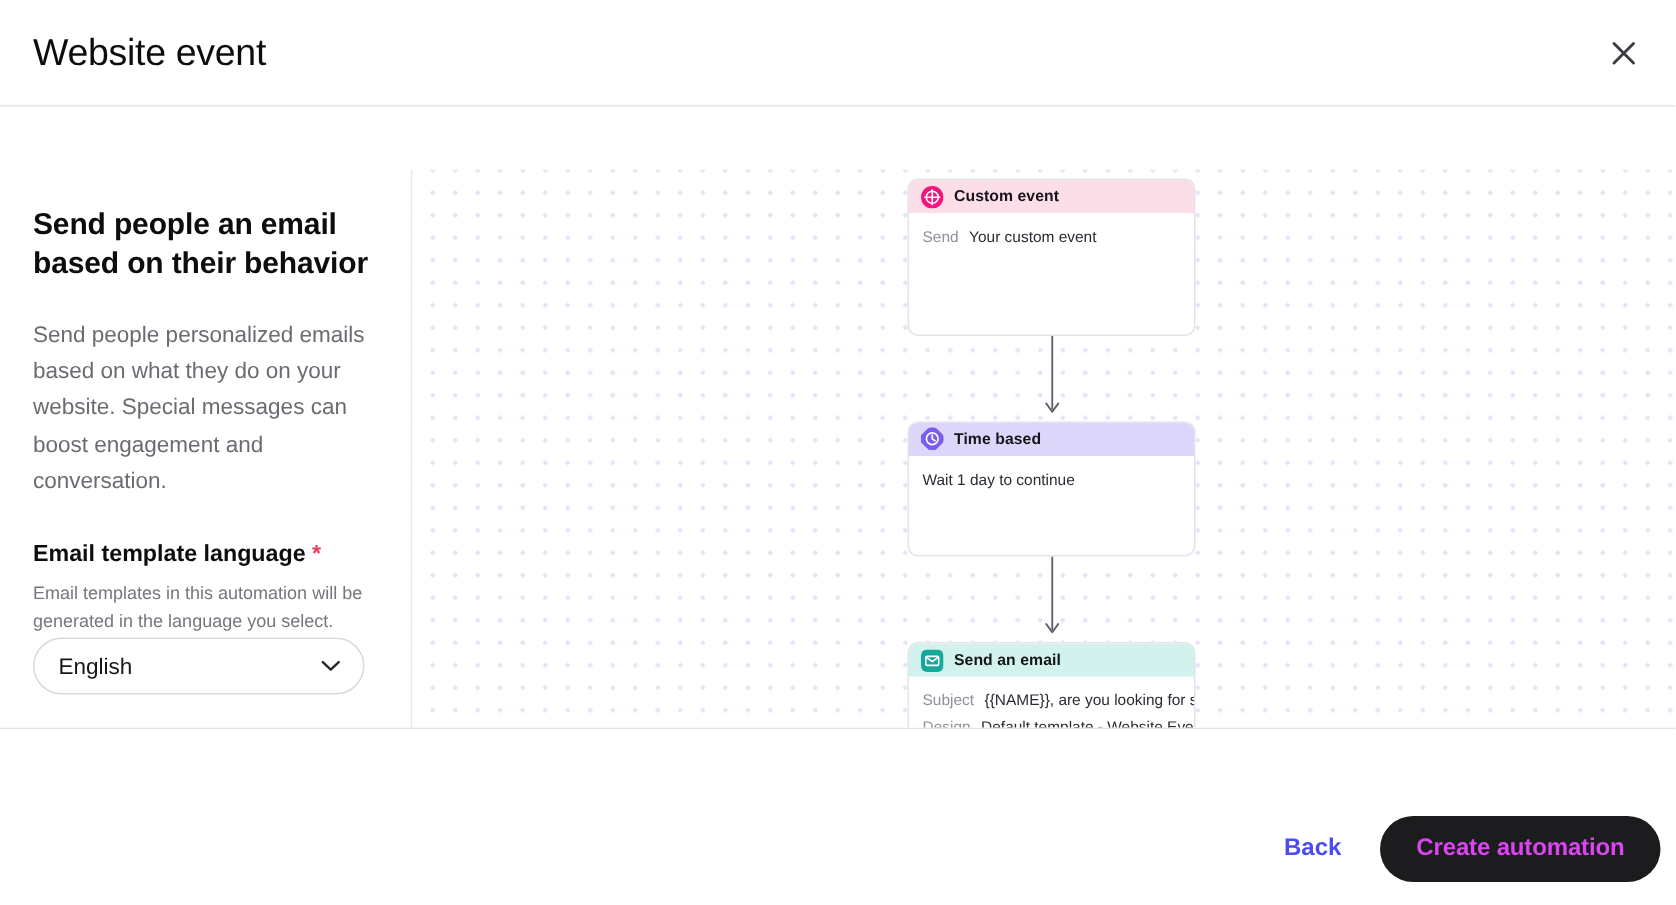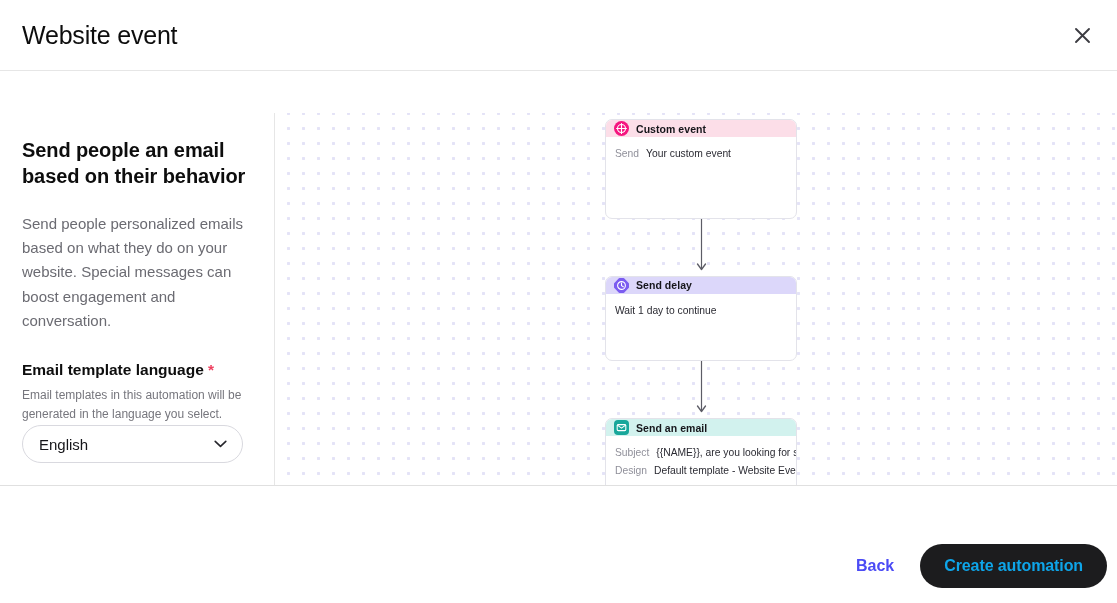--- a/index.html
+++ b/index.html
@@ -127,21 +127,21 @@
   }
   .node {
     width: 192px;
     background: #ffffff;
     border: 1px solid #e3e3ea;
     border-radius: 7px;
     overflow: hidden;
     cursor: pointer;
   }
   .node-header {
-    height: 17px;
+    height: 22px;
     display: flex; align-items: center;
     padding: 0 8px;
     gap: 7px;
   }
   .node-header-title {
     font-size: 10.5px;
     font-weight: 700;
     color: #15151a;
     letter-spacing: 0.05px;
   }
@@ -196,21 +196,21 @@
     text-decoration: none;
     cursor: pointer;
     background: none; border: none;
     font-family: inherit;
   }
   .primary-btn {
     height: 44px;
     padding: 0 24px;
     border-radius: 22px;
     background: #1c1c1e;
-    color: #0ea5e9;
+    color: #d946ef;
     font-size: 16px;
     font-weight: 700;
     border: none;
     cursor: pointer;
     font-family: inherit;
     letter-spacing: -0.1px;
   }
 </style>
 </head>
 <body>
@@ -274,21 +274,21 @@
           </svg>
         </div>
 
         <div class="node">
           <div class="node-header hdr-purple">
             <svg class="node-icon" width="15" height="15" viewBox="0 0 15 15">
               <rect x="0.6" y="0.6" width="13.8" height="13.8" rx="4.4" fill="#7b5cf0" transform="rotate(45 7.5 7.5)"></rect>
               <circle cx="7.5" cy="7.5" r="3.9" fill="none" stroke="#ffffff" stroke-width="1.1"></circle>
               <path d="M7.5 5 V7.6 L9.3 8.8" stroke="#ffffff" stroke-width="1.1" fill="none" stroke-linecap="round" stroke-linejoin="round"></path>
             </svg>
-            <span class="node-header-title">Send delay</span>
+            <span class="node-header-title">Time based</span>
           </div>
           <div class="node-body">
             <div class="node-row">
               <span class="row-val">Wait 1 day to continue</span>
             </div>
             <div class="node-spacer-2"></div>
           </div>
         </div>
 
         <div class="connector">

